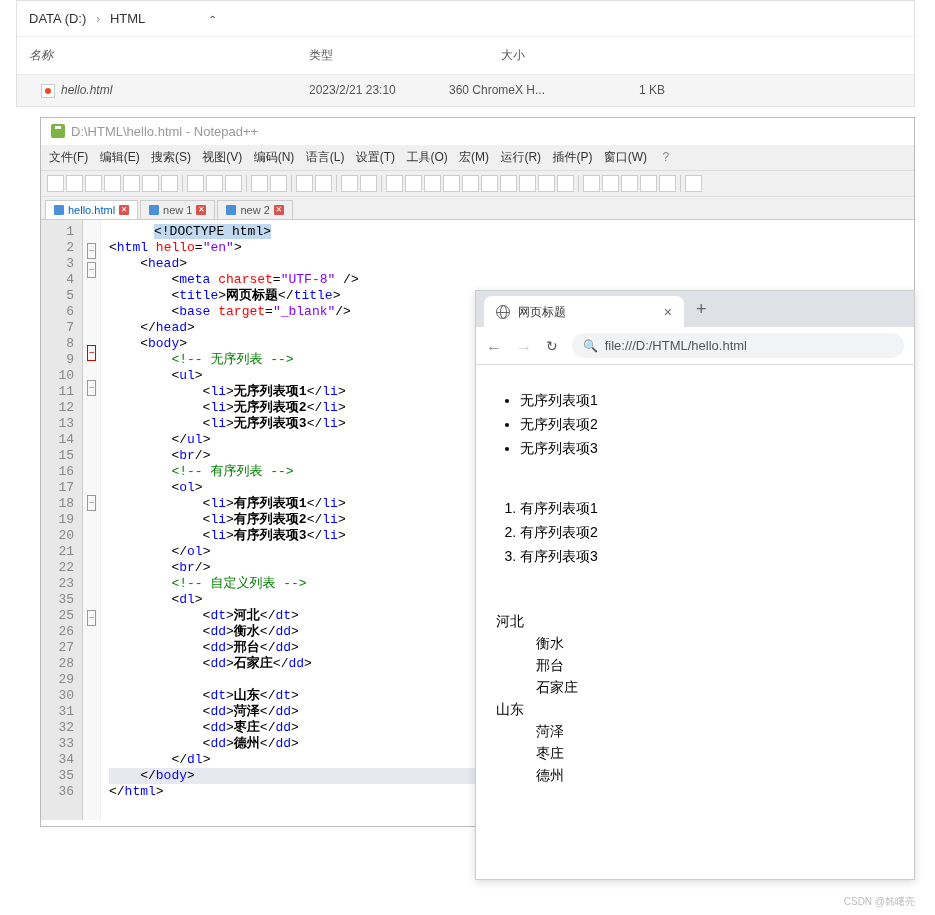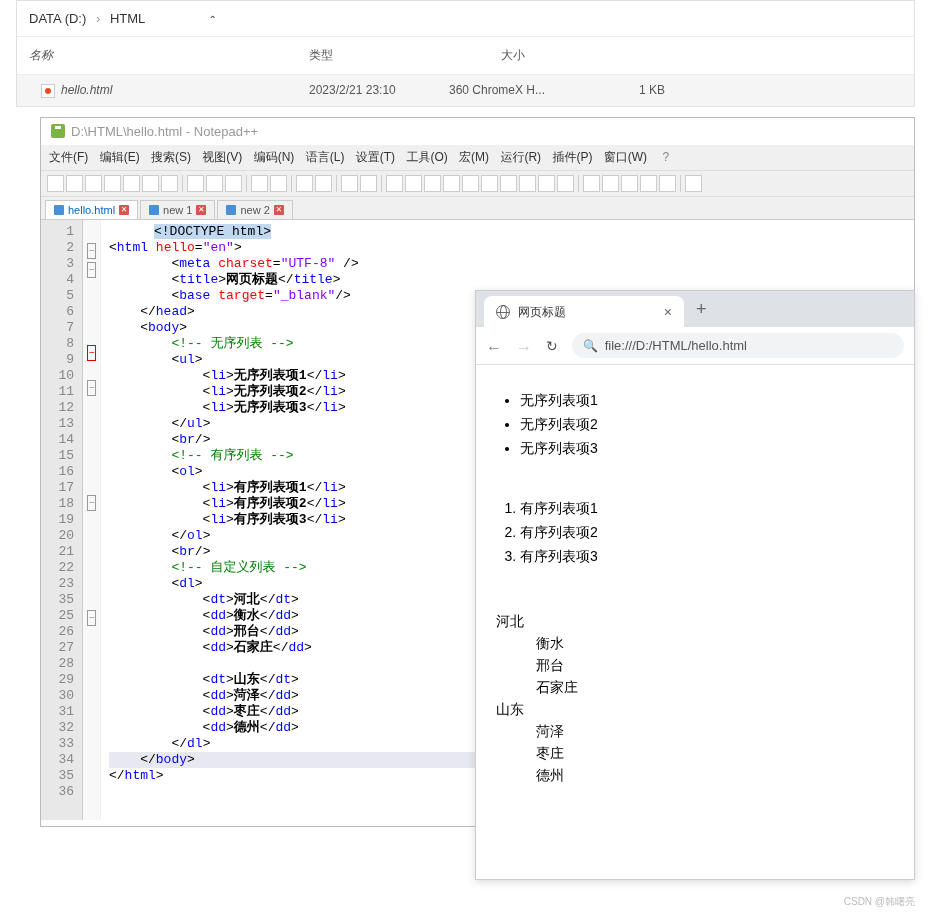--- a/index.html
+++ b/index.html
@@ -304,20 +304,21 @@
         <div>&nbsp;</div>
         <div>&nbsp;</div>
         <div>&nbsp;</div>
         <div>&nbsp;</div>
         <div>&nbsp;</div>
         <div>&nbsp;</div>
       </div>
     <div class="code-area" id="codearea">
         <div class="code-line"><span class="hl-sel">&lt;!DOCTYPE html&gt;</span></div>
         <div class="code-line">&lt;<span class="hl-blue">html</span> <span class="hl-red">hello</span>=<span class="hl-purple">"en"</span>&gt;</div>
+        <div class="code-line">    &lt;<span class="hl-blue">head</span>&gt;</div>
         <div class="code-line">        &lt;<span class="hl-blue">meta</span> <span class="hl-red">charset</span>=<span class="hl-purple">"UTF-8"</span> /&gt;</div>
         <div class="code-line">        &lt;<span class="hl-blue">title</span>&gt;<span class="hl-black">网页标题</span>&lt;/<span class="hl-blue">title</span>&gt;</div>
         <div class="code-line">        &lt;<span class="hl-blue">base</span> <span class="hl-red">target</span>=<span class="hl-purple">"_blank"</span>/&gt;</div>
         <div class="code-line">    &lt;/<span class="hl-blue">head</span>&gt;</div>
         <div class="code-line">    &lt;<span class="hl-blue">body</span>&gt;</div>
         <div class="code-line">        <span class="hl-green">&lt;!-- 无序列表 --&gt;</span></div>
         <div class="code-line">        &lt;<span class="hl-blue">ul</span>&gt;</div>
         <div class="code-line">            &lt;<span class="hl-blue">li</span>&gt;<span class="hl-black">无序列表项1</span>&lt;/<span class="hl-blue">li</span>&gt;</div>
         <div class="code-line">            &lt;<span class="hl-blue">li</span>&gt;<span class="hl-black">无序列表项2</span>&lt;/<span class="hl-blue">li</span>&gt;</div>
         <div class="code-line">            &lt;<span class="hl-blue">li</span>&gt;<span class="hl-black">无序列表项3</span>&lt;/<span class="hl-blue">li</span>&gt;</div>

